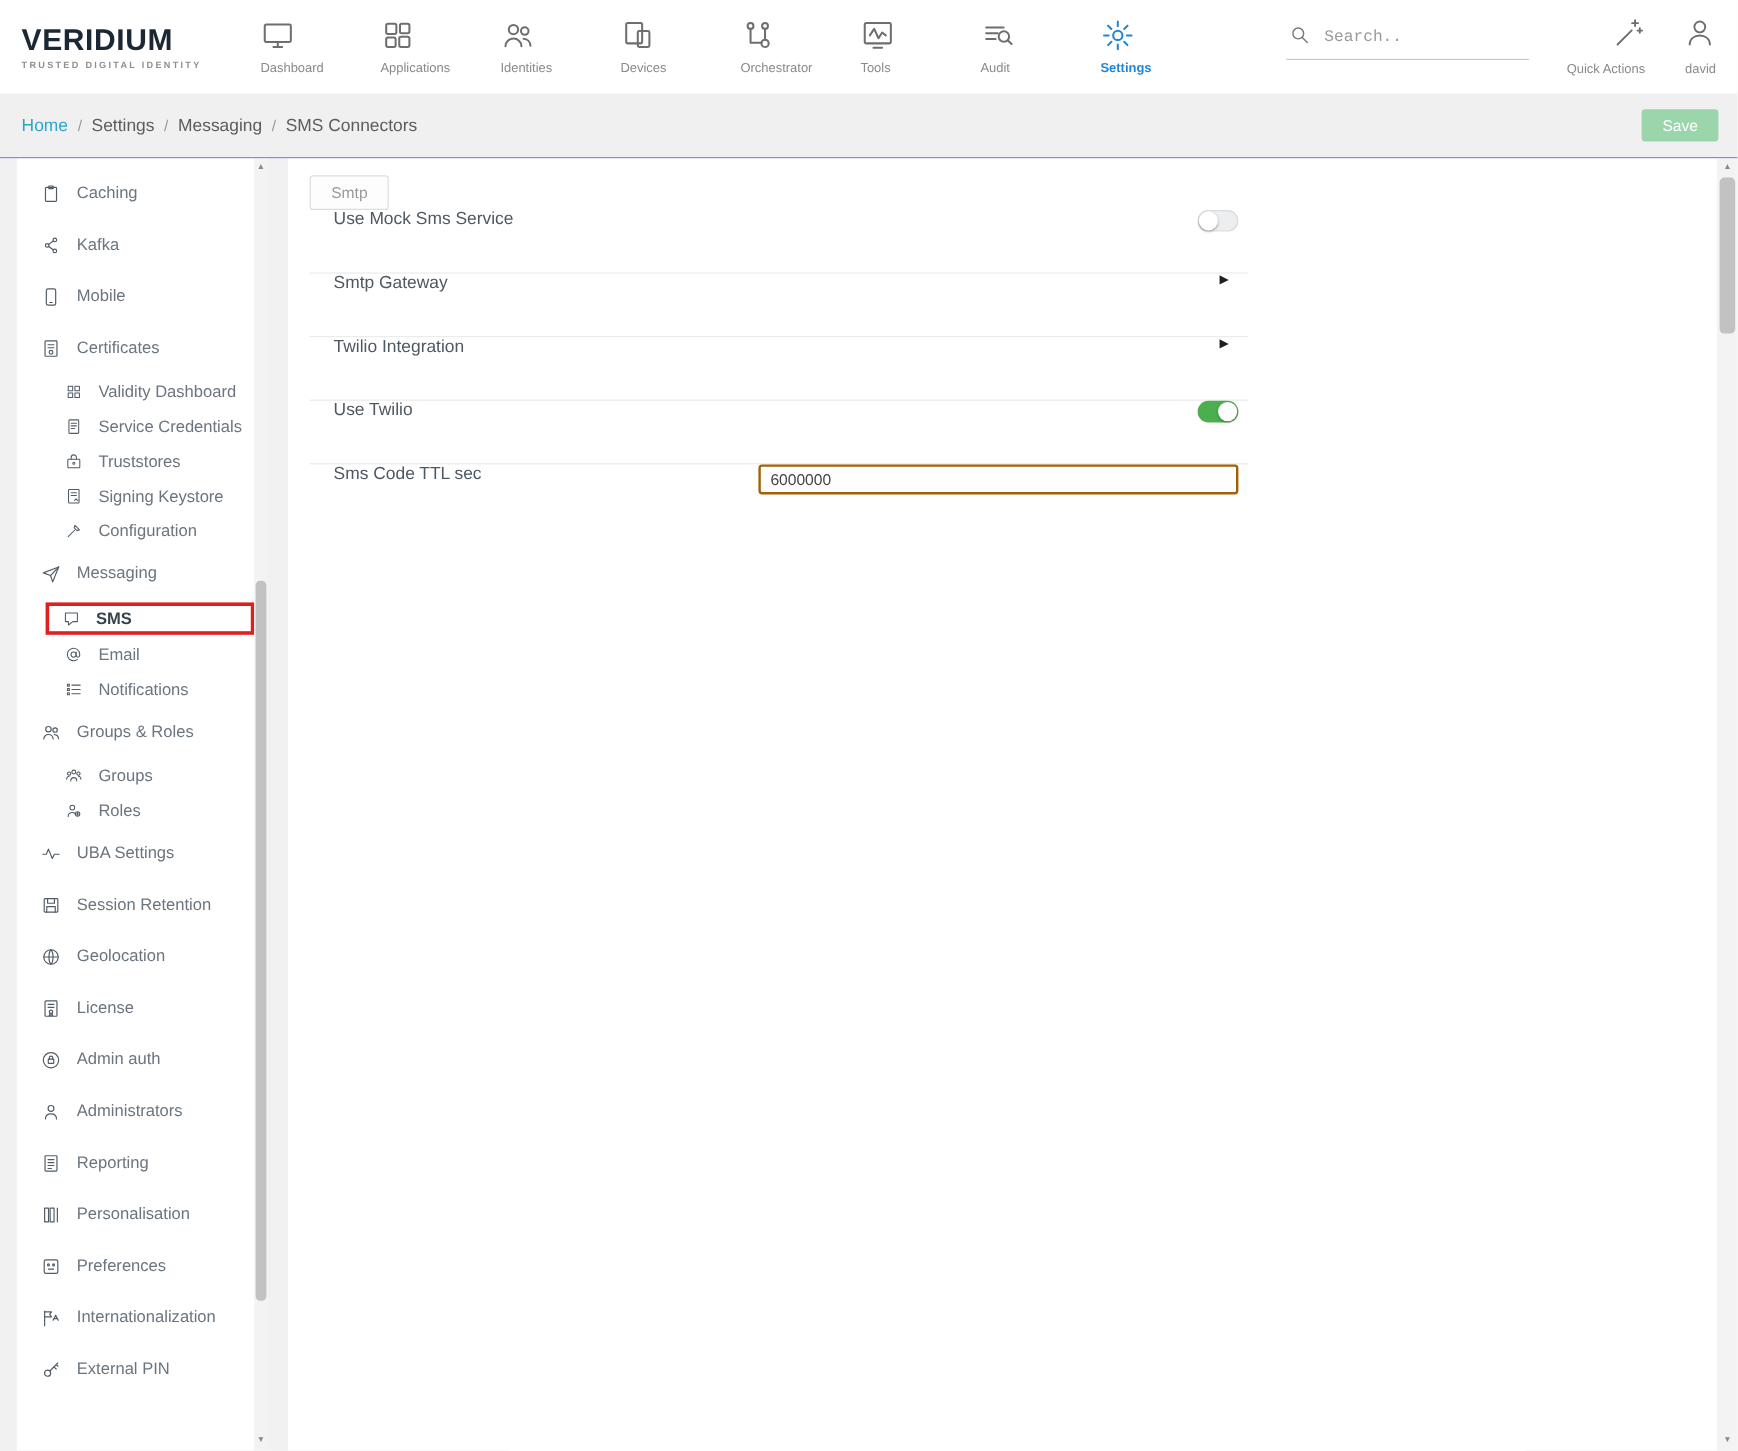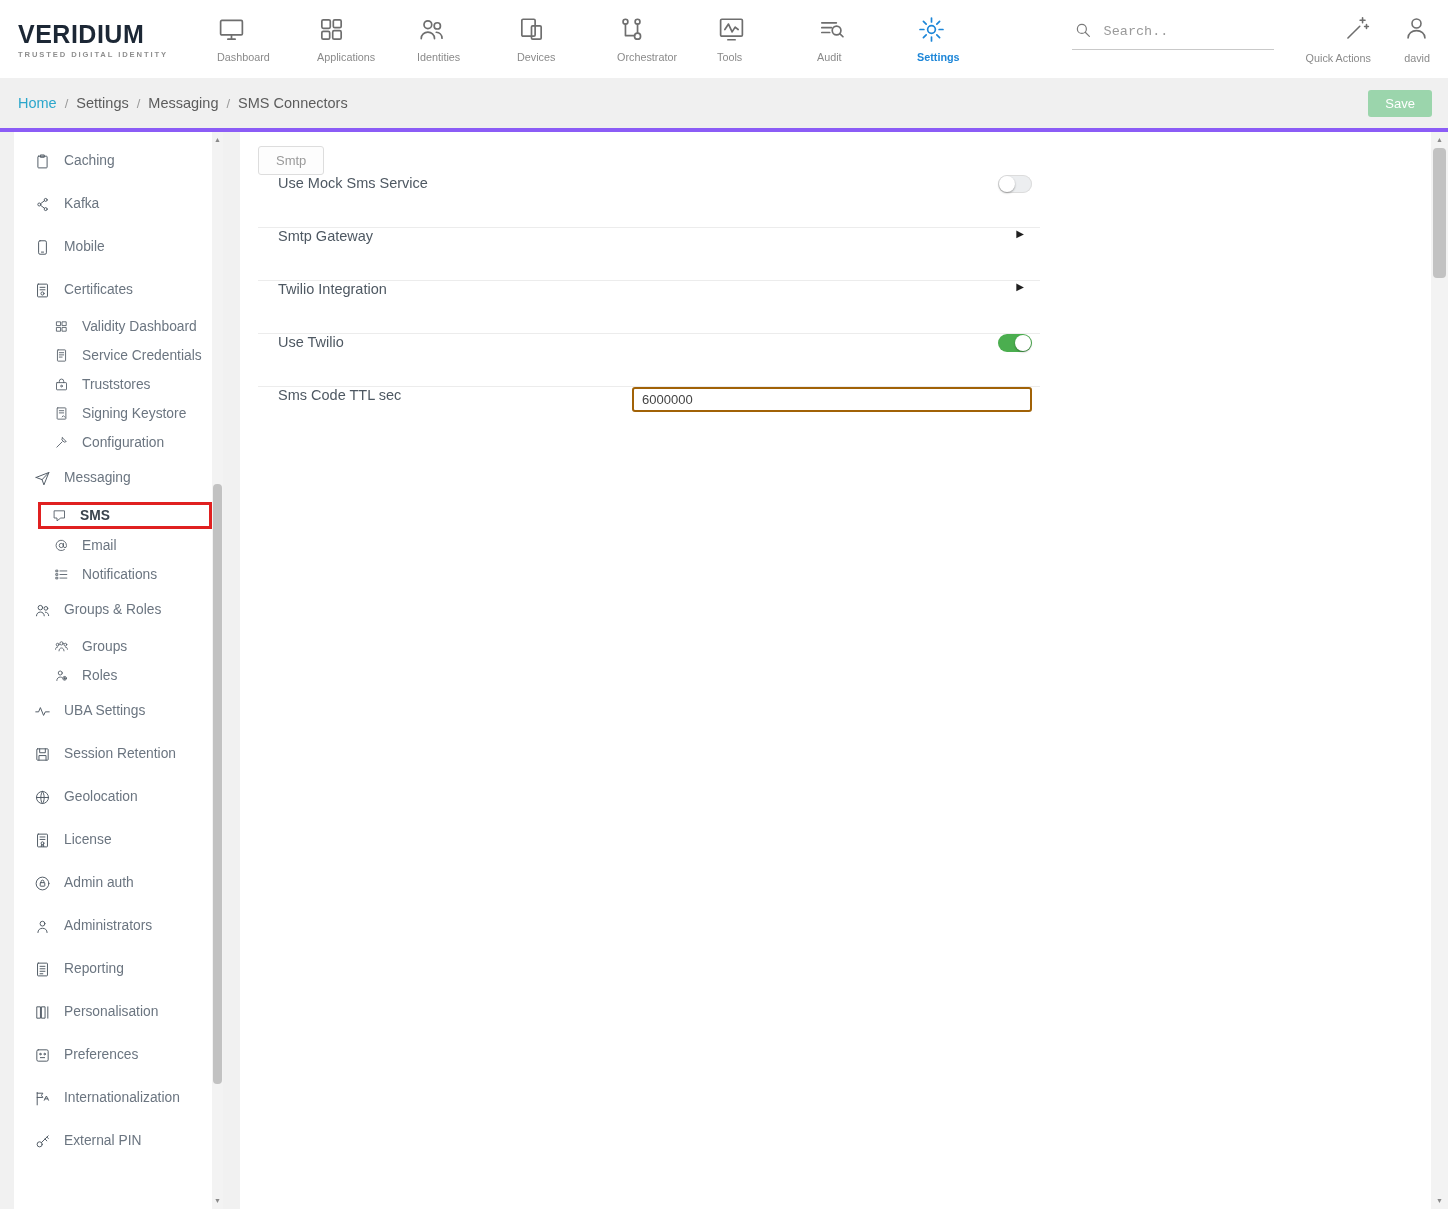--- a/index.html
+++ b/index.html
@@ -19,21 +19,21 @@
   .nav-item.active{color:#1d86d8}
   .nav-item.active .nav-label{color:#1d86d8;font-weight:700}
   .topbar-right{margin-left:auto;display:flex;align-items:flex-end;gap:32px}
   .search-box{display:flex;align-items:center;border-bottom:1px solid #c9c9c9;width:202px;padding:6px 2px;gap:12px;color:#7a7a7a;margin-bottom:14px}
   .search-box input{border:none;outline:none;font-size:13.5px;color:#555;width:150px;background:transparent;font-family:Liberation Mono, monospace}
   .search-box input::placeholder{color:#9a9a9a}
   .tb-item{display:flex;flex-direction:column;align-items:flex-end;cursor:pointer;color:#6e6e6e}
   .tb-label{font-size:10.8px;color:#8a8a8a;margin-top:6px;white-space:nowrap}
 
   
-  .breadcrumb-bar{height:54px;background:#f0f0f0;display:flex;align-items:center;padding:0 16px;flex-shrink:0;border-bottom:4px solid #8b5cf6}
+  .breadcrumb-bar{height:54px;background:#f0f0f0;display:flex;align-items:center;padding:0 16px;flex-shrink:0;border-bottom:1px solid #8b5cf6}
   .breadcrumb{display:flex;align-items:center}
   .bc-item{font-size:14.5px;color:#5c5c5c;margin:0 8px;cursor:pointer}
   .bc-item:first-child{margin-left:2px}
   .bc-item.link{color:#2ba6cb}
   .bc-item.current{cursor:default}
   .bc-sep{color:#9a9a9a;font-size:13px}
   .save-btn{margin-left:auto;background:#9bd5ac;color:#fff;border:none;border-radius:3px;font-size:13px;padding:6px 17px;cursor:pointer;font-family:inherit}
 
   
   .body{flex:1;display:flex;background:#f1f1f1;overflow:hidden;padding-left:14px}

